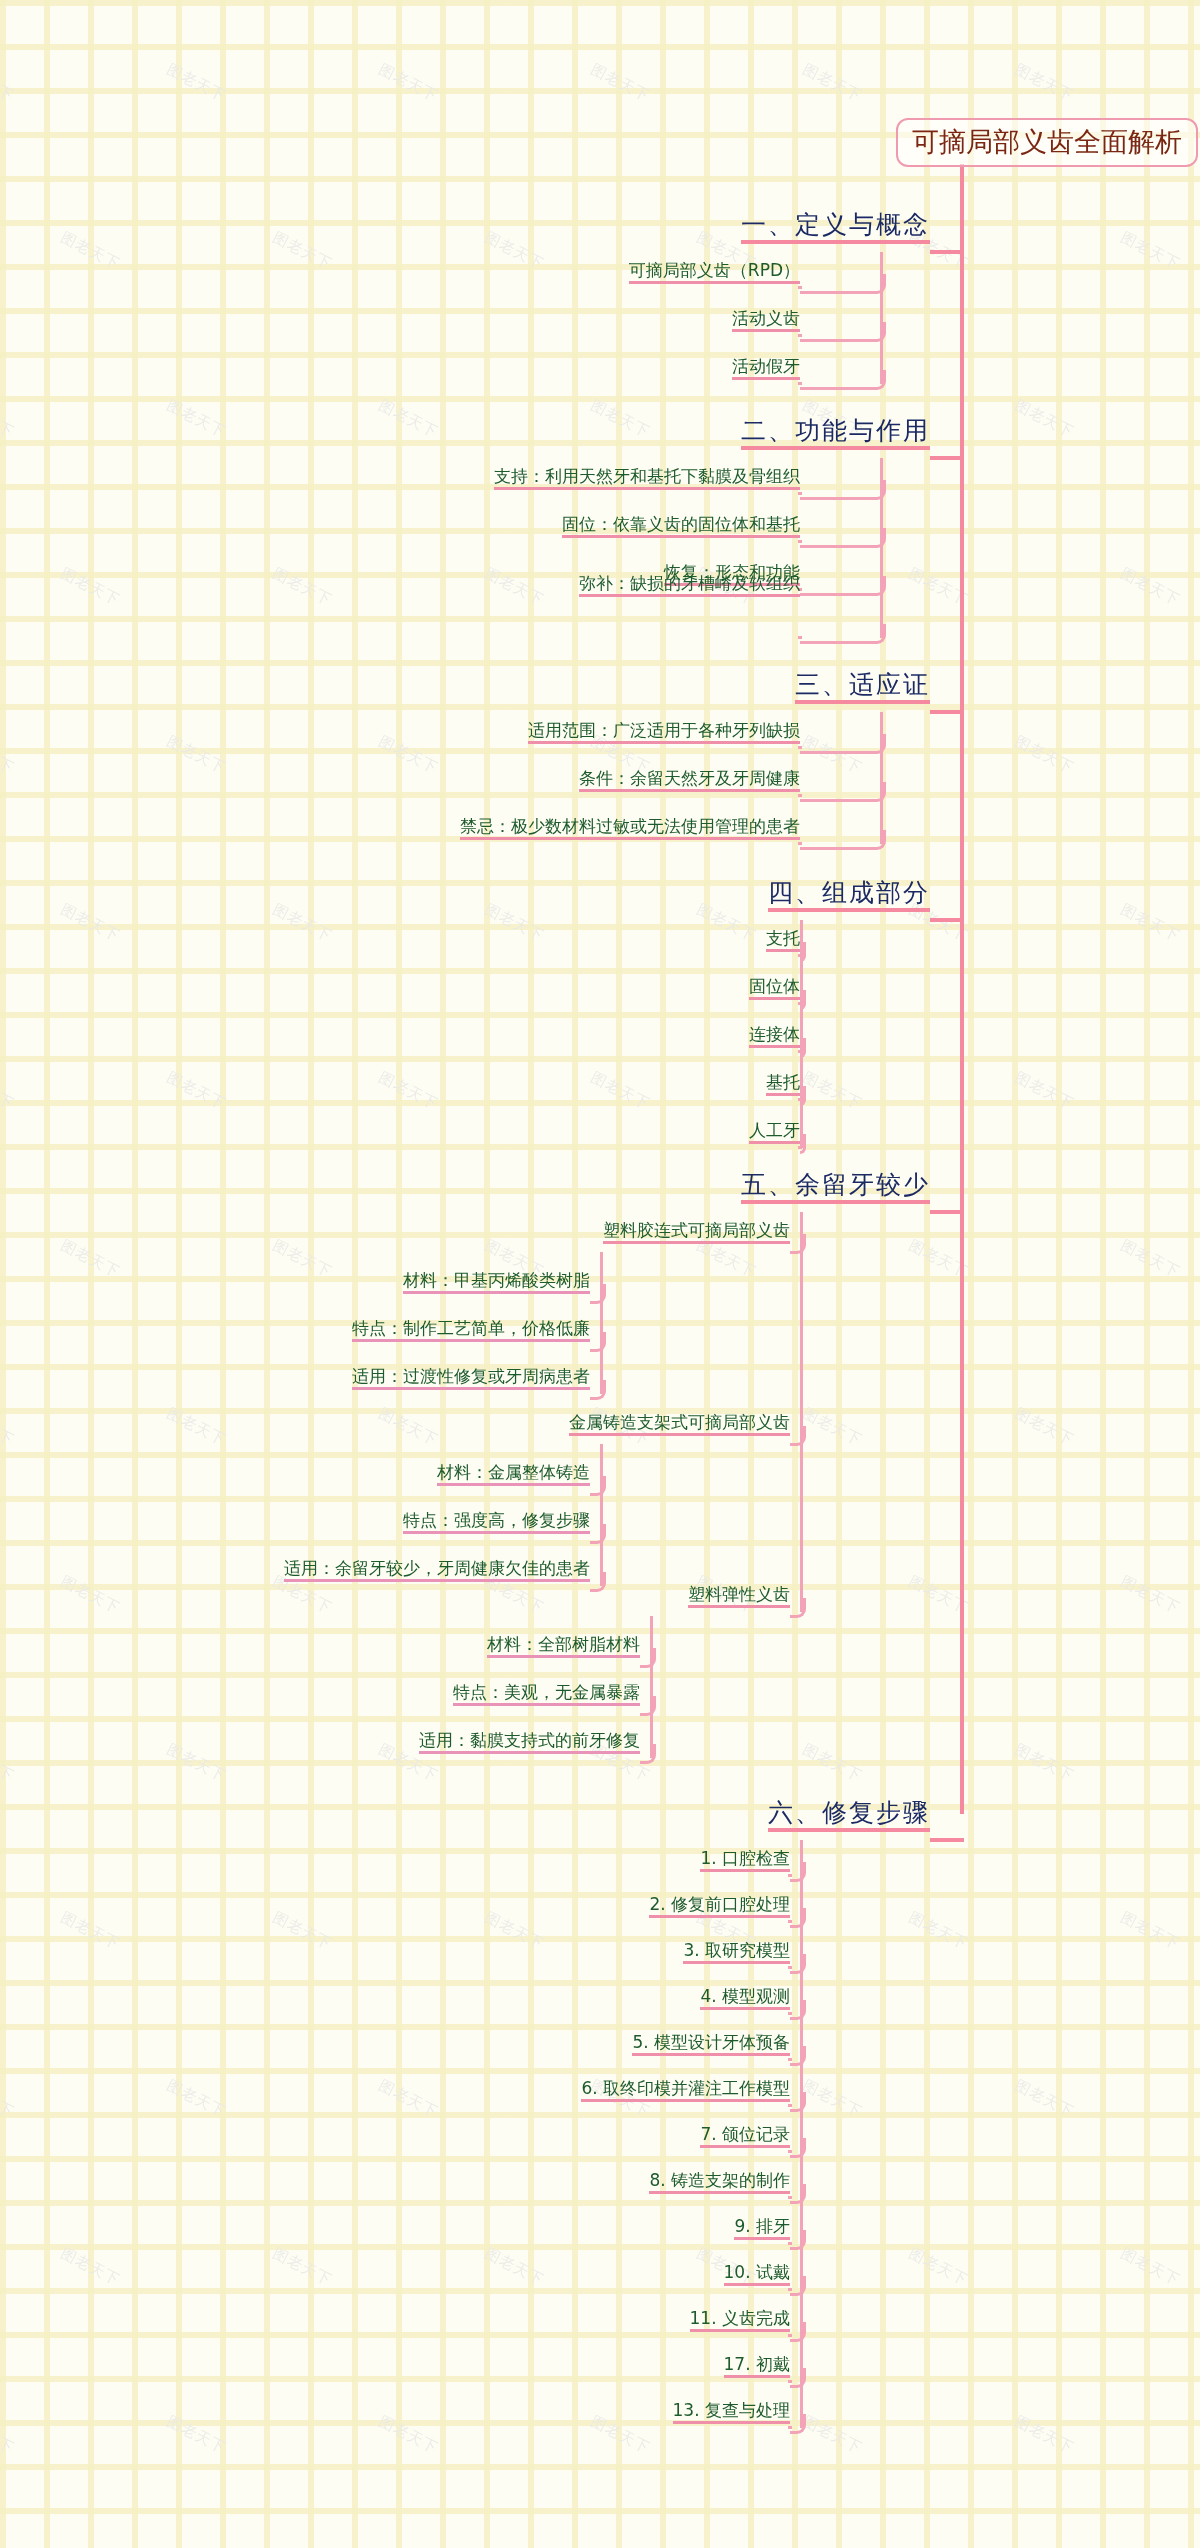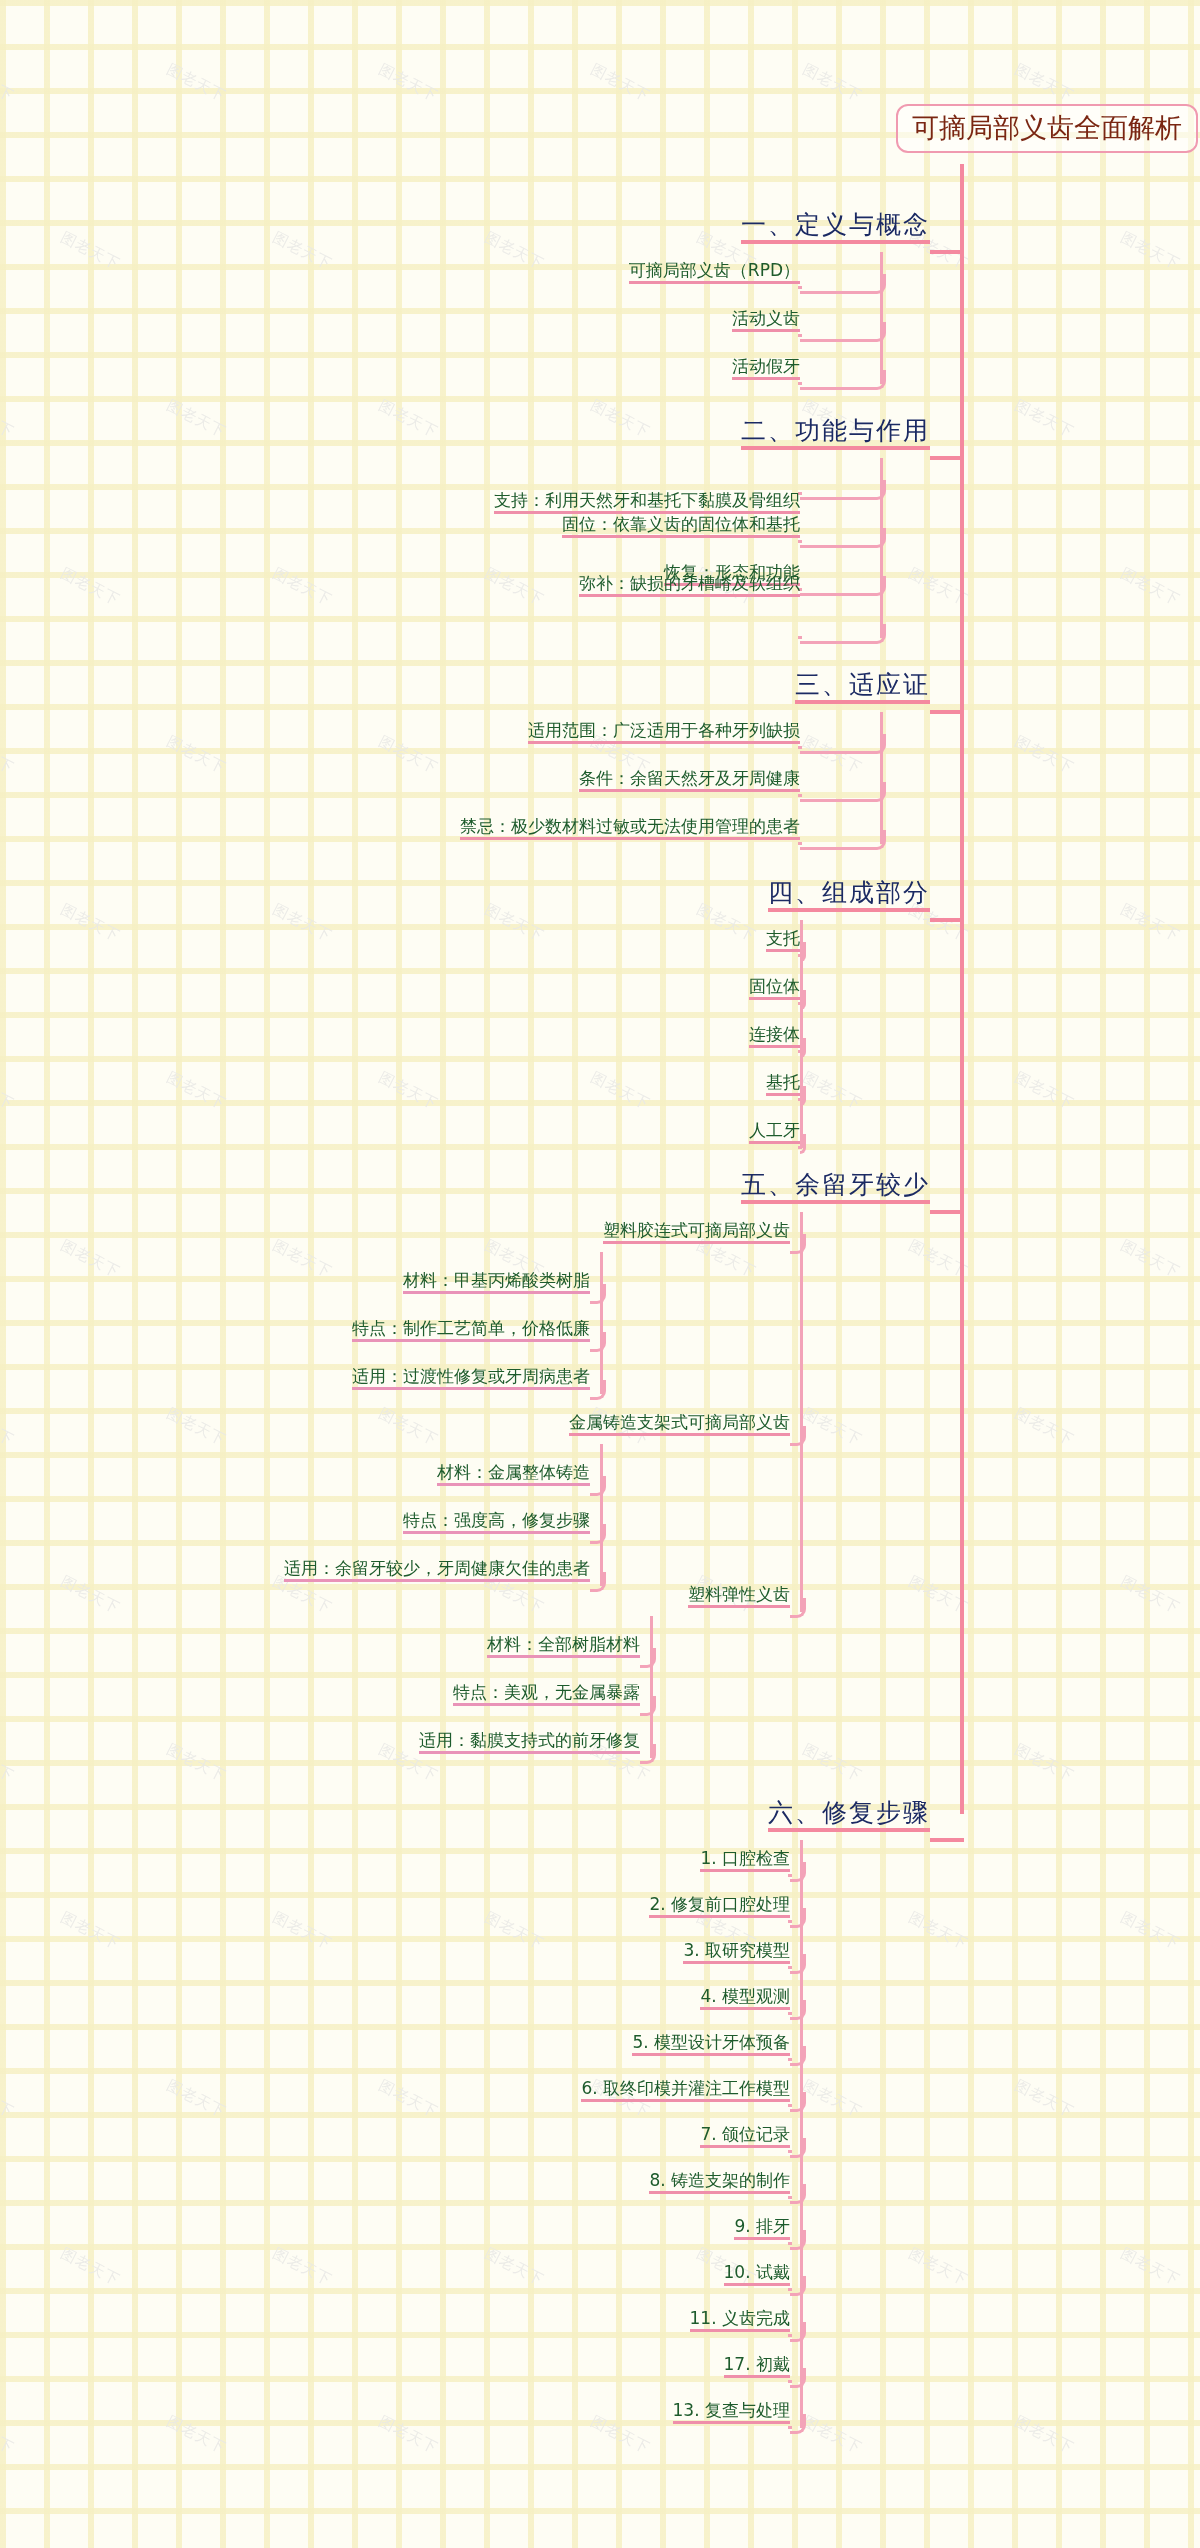--- a/index.html
+++ b/index.html
@@ -262,27 +262,27 @@
       <div class="elbow" style="left: 790px; top: 2276px; width: 13px; height: 17px;"></div>
       <div class="ln thin h" style="left: 788px; top: 2288px; width: 4px; height: 3px;"></div>
       <div class="elbow" style="left: 790px; top: 2322px; width: 13px; height: 17px;"></div>
       <div class="ln thin h" style="left: 788px; top: 2334px; width: 4px; height: 3px;"></div>
       <div class="elbow" style="left: 790px; top: 2368px; width: 13px; height: 17px;"></div>
       <div class="ln thin h" style="left: 788px; top: 2380px; width: 4px; height: 3px;"></div>
       <div class="elbow" style="left: 790px; top: 2414px; width: 13px; height: 17px;"></div>
       <div class="ln thin h" style="left: 788px; top: 2426px; width: 4px; height: 3px;"></div>
     </div>
   <div id="nodes">
-      <div class="node root" style="right: 2px; top: 104px;">可摘局部义齿全面解析</div>
+      <div class="node root" style="right: 2px; top: 118px;">可摘局部义齿全面解析</div>
       <div class="node sect" style="right: 270px; top: 212px;">一、定义与概念</div>
       <div class="node leaf" style="right: 400px; top: 262px;">可摘局部义齿（RPD）</div>
       <div class="node leaf" style="right: 400px; top: 310px;">活动义齿</div>
       <div class="node leaf" style="right: 400px; top: 358px;">活动假牙</div>
       <div class="node sect" style="right: 270px; top: 418px;">二、功能与作用</div>
-      <div class="node leaf" style="right: 400px; top: 492px;">支持：利用天然牙和基托下黏膜及骨组织</div>
+      <div class="node leaf" style="right: 400px; top: 468px;">支持：利用天然牙和基托下黏膜及骨组织</div>
       <div class="node leaf" style="right: 400px; top: 516px;">固位：依靠义齿的固位体和基托</div>
       <div class="node leaf" style="right: 400px; top: 564px;">恢复：形态和功能</div>
       <div class="node leaf" style="right: 400px; top: 575px;">弥补：缺损的牙槽嵴及软组织</div>
       <div class="node sect" style="right: 270px; top: 672px;">三、适应证</div>
       <div class="node leaf" style="right: 400px; top: 722px;">适用范围：广泛适用于各种牙列缺损</div>
       <div class="node leaf" style="right: 400px; top: 770px;">条件：余留天然牙及牙周健康</div>
       <div class="node leaf" style="right: 400px; top: 818px;">禁忌：极少数材料过敏或无法使用管理的患者</div>
       <div class="node sect" style="right: 270px; top: 880px;">四、组成部分</div>
       <div class="node leaf" style="right: 400px; top: 930px;">支托</div>
       <div class="node leaf" style="right: 400px; top: 978px;">固位体</div>

